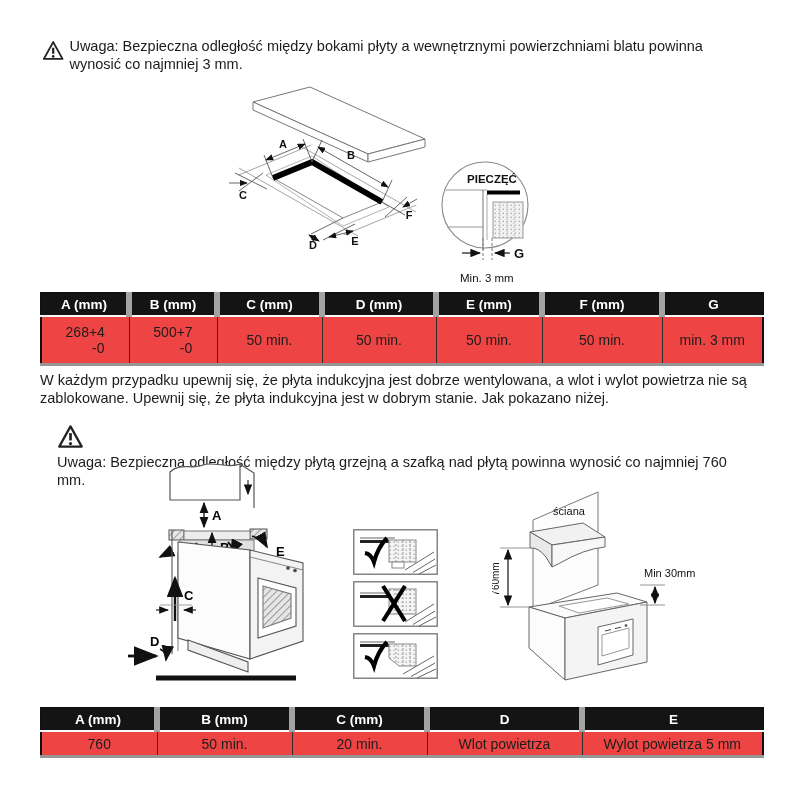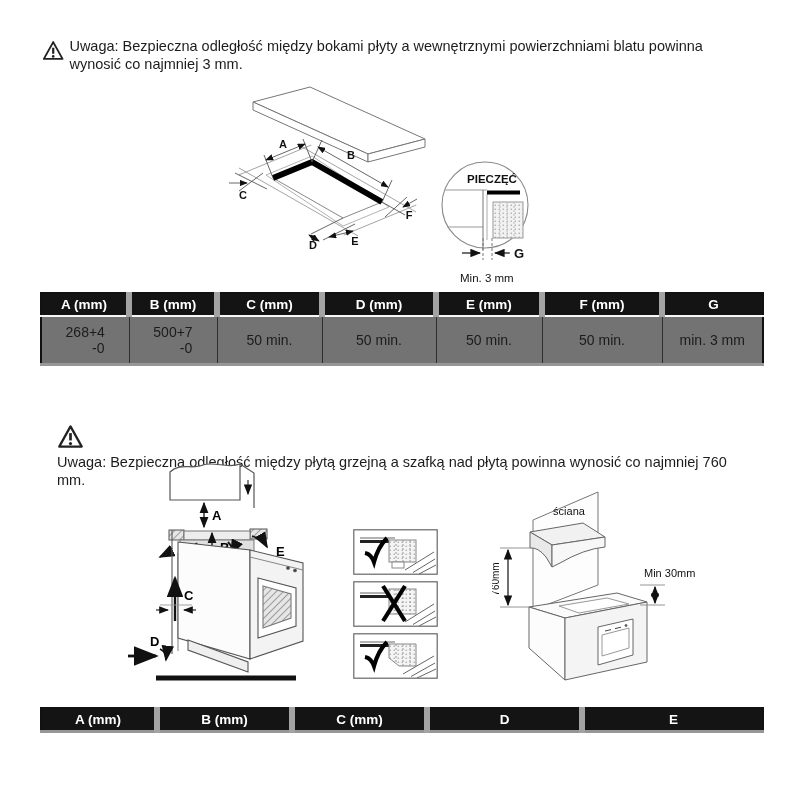--- a/index.html
+++ b/index.html
@@ -7,21 +7,21 @@
         font-family:"Liberation Sans","DejaVu Sans",sans-serif;color:#1c1c1c;overflow:hidden;}
   .warn{position:absolute;display:flex;gap:5px;align-items:flex-start;}
   .warn-text{font-size:14.5px;line-height:17.5px;}
   .para{position:absolute;font-size:14.5px;line-height:18px;}
   
   table.dtable{border-collapse:collapse;table-layout:fixed;width:722px;
                border:2px solid #111;border-bottom:3px solid #969696;}
   table.dtable th{background:#141414;color:#fff;font-size:13.5px;font-weight:bold;
                   padding:3px 2px;border-left:6px solid #a3a3a3;text-align:center;}
   table.dtable th:first-child{border-left:none;}
-  table.dtable td{background:#737373;font-size:14px;text-align:center;
+  table.dtable td{background:#ef4444;font-size:14px;text-align:center;
                   border-left:1px solid #2e2e2e;border-top:2px solid #f8f8f8;
                   padding:3px 2px;vertical-align:middle;}
   table.dtable td:first-child{border-left:none;}
   .t1 td{height:40px;}
   .t2 td{height:17px;}
   .tline2{display:block;transform:translateX(13px);}
   svg text{font-family:"Liberation Sans","DejaVu Sans",sans-serif;}
   .dimlab{font-weight:bold;}
   .steps{position:absolute;display:flex;flex-direction:column;gap:6px;}
 </style>
@@ -147,20 +147,21 @@
       <td><span>500+7</span><span class="tline2">-0</span></td>
       <td>50 min.</td>
       <td>50 min.</td>
       <td>50 min.</td>
       <td>50 min.</td>
       <td>min. 3 mm</td>
     </tr>
   </tbody>
     </table>
 
+  <div class="para" style="top:371px;left:40px;width:724px;">W każdym przypadku upewnij się, że płyta indukcyjna jest dobrze wentylowana, a wlot i wylot powietrza nie są zablokowane. Upewnij się, że płyta indukcyjna jest w dobrym stanie. Jak pokazano niżej.</div>
 
   <div class="warn" style="top:424px;left:57px;width:700px;flex-direction:column;">
     <svg width="27" height="25" viewBox="0 0 24 22">
       <path d="M12 2 L22 20 L2 20 Z" fill="none" stroke="#222" stroke-width="2" stroke-linejoin="round"></path>
       <line x1="12" y1="8" x2="12" y2="14.5" stroke="#222" stroke-width="2.4"></line>
       <circle cx="12" cy="17.3" r="1.4" fill="#222"></circle>
     </svg>
     <div class="warn-text">Uwaga: Bezpieczna odległość między płytą grzejną a szafką nad płytą powinna wynosić co najmniej 760 mm.</div>
   </div>
 
@@ -347,16 +348,23 @@
         <col style="width:181px">
       </colgroup>
     <tbody>
         <tr>
       <th>A (mm)</th>
       <th>B (mm)</th>
       <th>C (mm)</th>
       <th>D</th>
       <th>E</th>
     </tr>
+    <tr>
+      <td>760</td>
+      <td>50 min.</td>
+      <td>20 min.</td>
+      <td>Wlot powietrza</td>
+      <td>Wylot powietrza 5 mm</td>
+    </tr>
   </tbody>
     </table>
 
 </div>
 
 </body></html>

